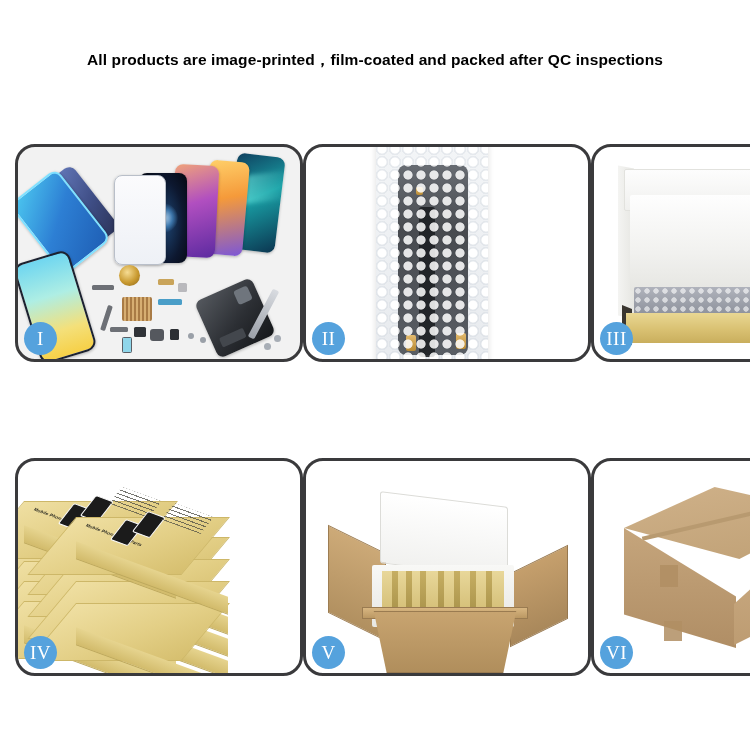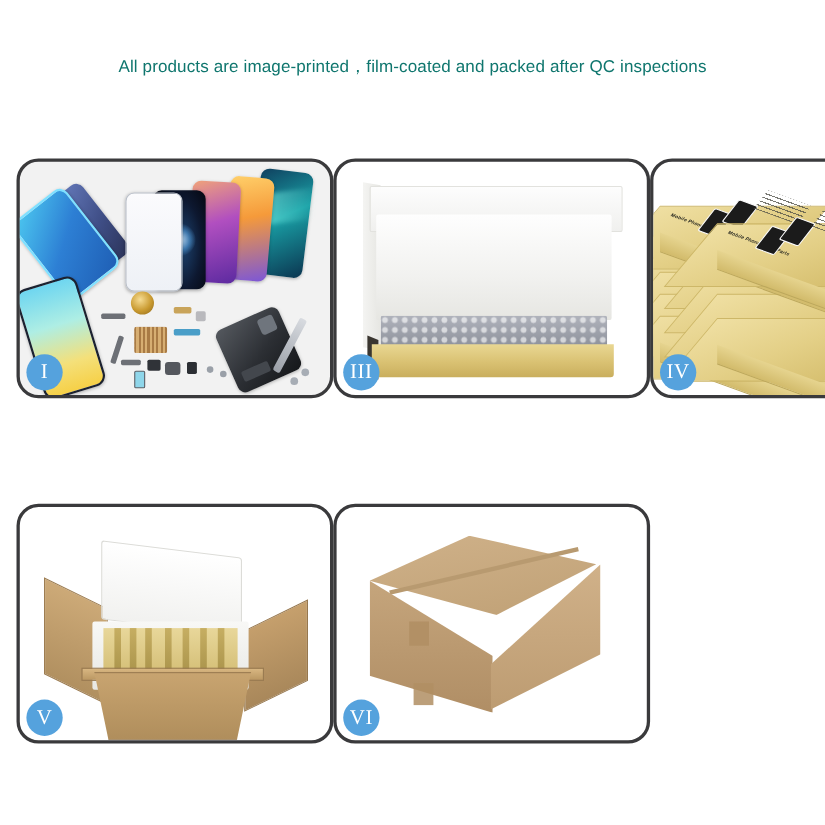--- a/index.html
+++ b/index.html
@@ -26,22 +26,22 @@
     font-size: 35px;
     font-weight: 700;
     letter-spacing: 1.2px;
     color: #0b0b0b;
     line-height: 40px;
     white-space: nowrap;
   }
   .subtitle {
     font-family: "Liberation Sans", sans-serif;
     font-size: 15.5px;
-    font-weight: 400;
-    color: #0f766e;
+    font-weight: 700;
+    color: #000000;
     margin-top: 10px;
     letter-spacing: 0.1px;
     white-space: nowrap;
   }
 
   
   .grid {
     position: absolute;
     left: 15px;
     top: 144px;
@@ -486,20 +486,34 @@
         <div class="part" style="left:104px;top:190px;width:8px;height:14px;background:#8fd6ea;border:1px solid #5a5f66;"></div>
         <div class="part" style="left:170px;top:186px;width:6px;height:6px;background:#9aa0a8;border-radius:50%;"></div>
         <div class="part" style="left:182px;top:190px;width:6px;height:6px;background:#9aa0a8;border-radius:50%;"></div>
         <div class="part" style="left:246px;top:196px;width:7px;height:7px;background:#a7adb5;border-radius:50%;"></div>
         <div class="part" style="left:256px;top:188px;width:7px;height:7px;background:#a7adb5;border-radius:50%;"></div>
       </div>
       <div class="badge">I</div>
     </div>
   </div>
 
+  <div class="cell">
+    <div class="panel">
+      <div class="scene">
+        <div class="bubble-bag"></div>
+        <div class="bag-screen" style="left:92px;"></div>
+        <div class="bag-flex" style="left:113px;"></div>
+        <div class="bag-gold" style="left:100px;top:188px;"></div>
+        <div class="bag-gold" style="left:150px;top:186px;"></div>
+        <div class="bag-gold" style="left:110px;top:40px;width:7px;height:8px;"></div>
+        <div class="bubbles-overlay"></div>
+      </div>
+      <div class="badge">II</div>
+    </div>
+  </div>
 
   <div class="cell">
     <div class="panel">
       <div class="scene">
         <div class="b3-flap-l"></div>
 
         <div class="b3-lid"></div>
         <div class="b3-foam"></div>
         <div class="b3-wrap"></div>
         <div class="b3-side-l"></div>

